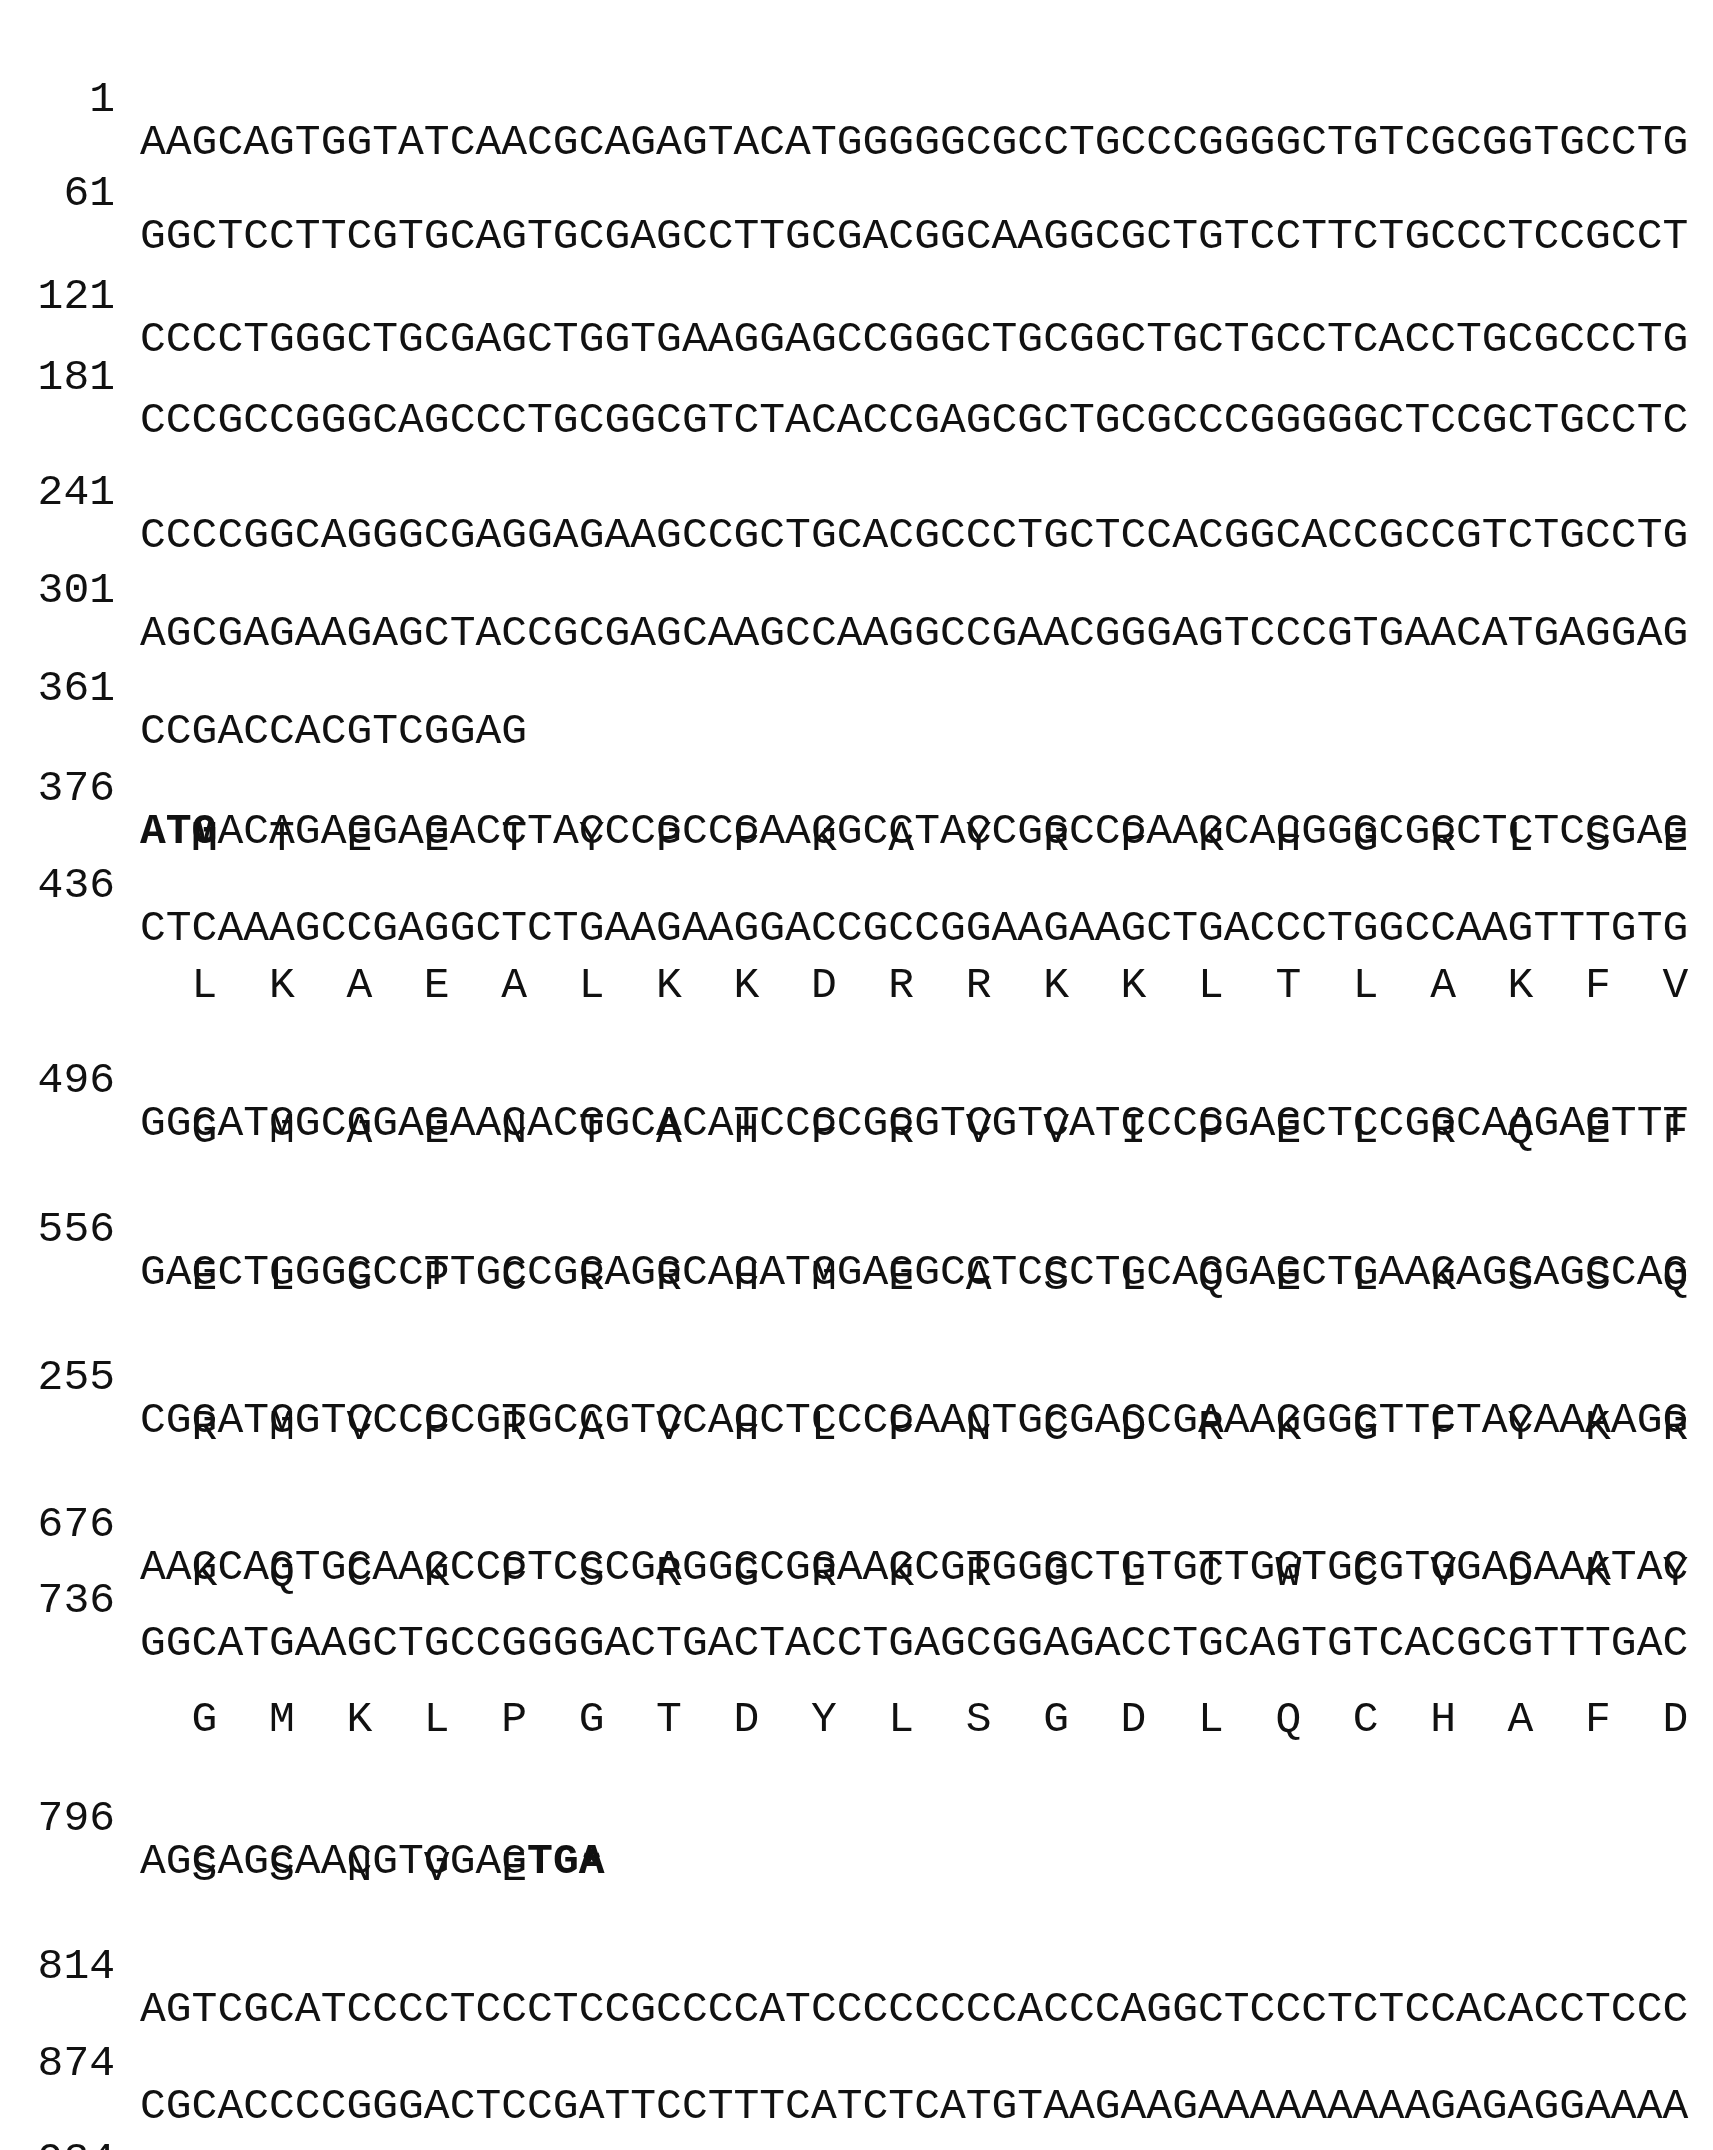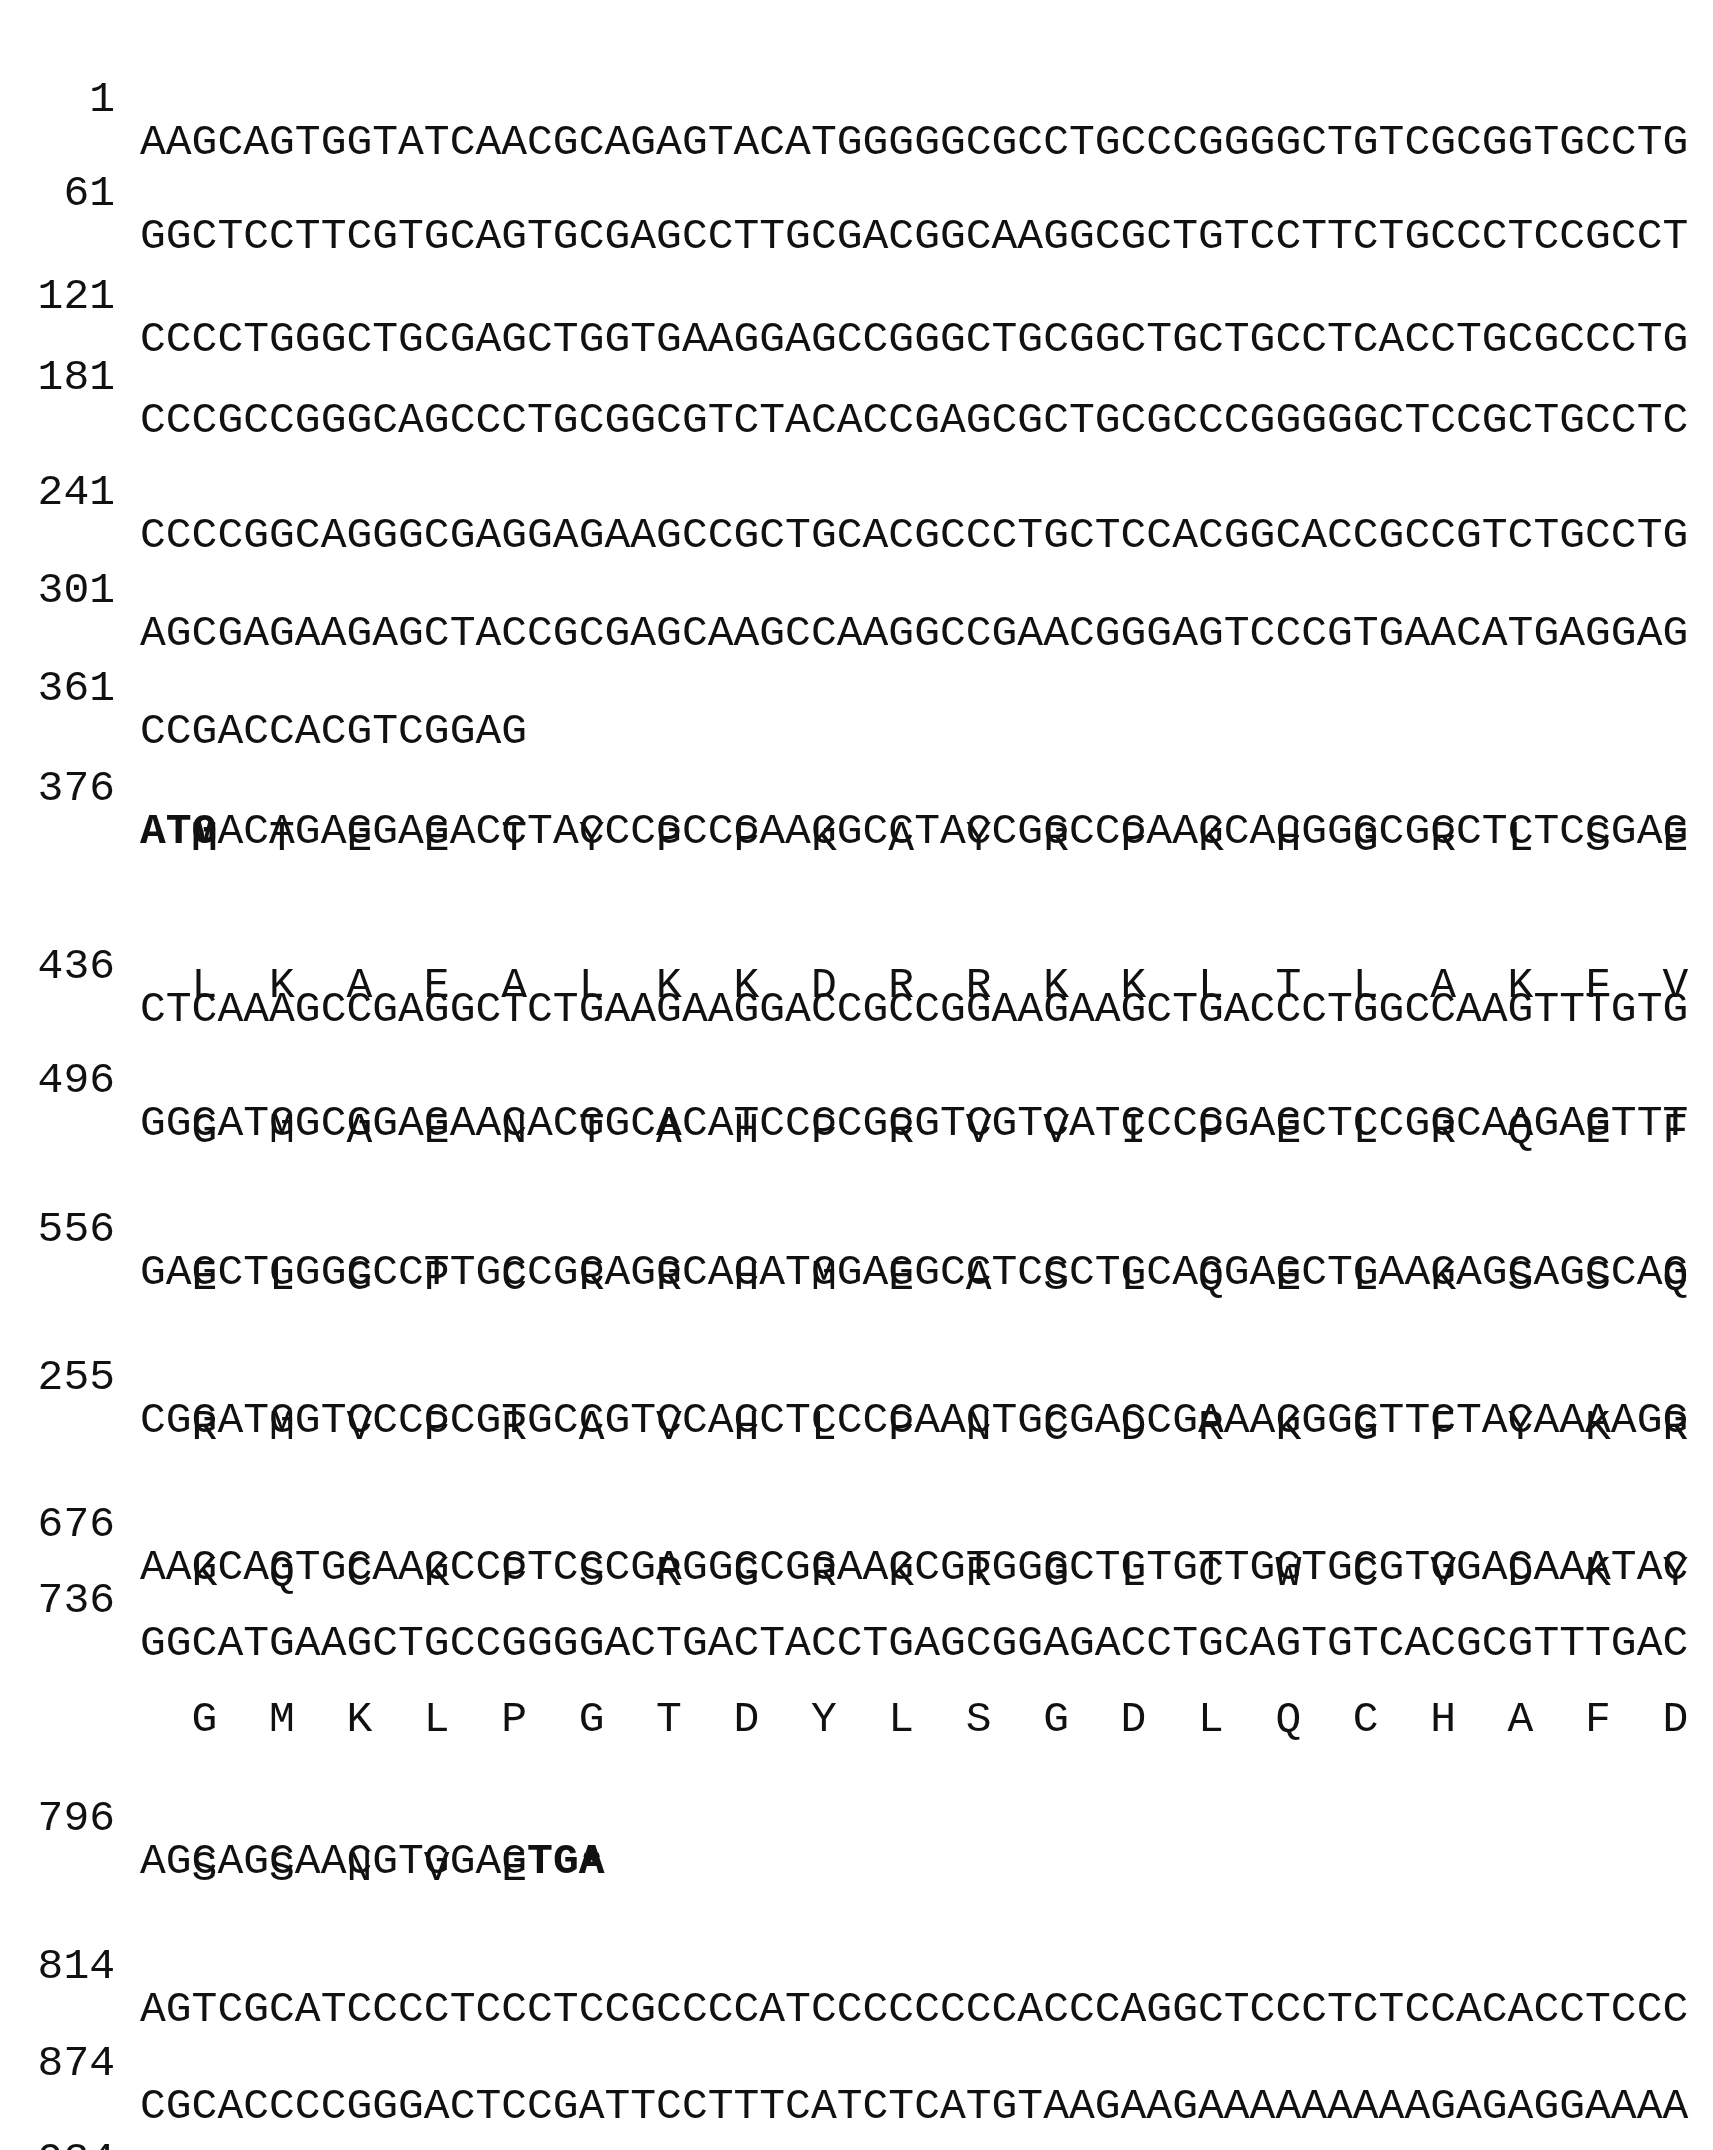--- a/index.html
+++ b/index.html
@@ -44,21 +44,21 @@
 </div>
 
 <div class="row" style="top:724px">
   <span class="num">376</span>
   <span class="seq"><b>ATG</b><span>ACAGAGGAGACCTACCCGCCCAAGGCCTACCGGCCCAAGCACGGGCGCCTCTCCGAG</span></span>
 </div>
 <div class="row" style="top:774px">
   <span class="aa">  <b>M</b><span>  T  E  E  T  Y  P  P  K  A  Y  R  P  K  H  G  R  L  S  E</span></span>
 </div>
 
-<div class="row" style="top:902px">
+<div class="row" style="top:821px">
   <span class="num">436</span>
   <span class="seq">CTCAAAGCCGAGGCTCTGAAGAAGGACCGCCGGAAGAAGCTGACCCTGGCCAAGTTTGTG</span>
 </div>
 <div class="row" style="top:921px">
   <span class="aa">  <span>L  K  A  E  A  L  K  K  D  R  R  K  K  L  T  L  A  K  F  V</span></span>
 </div>
 
 <div class="row" style="top:1016px">
   <span class="num">496</span>
   <span class="seq">GGCATGGCGGAGAACACGGCACATCCCCGCGTCGTCATCCCCGAGCTCCGGCAAGAGTTT</span>

